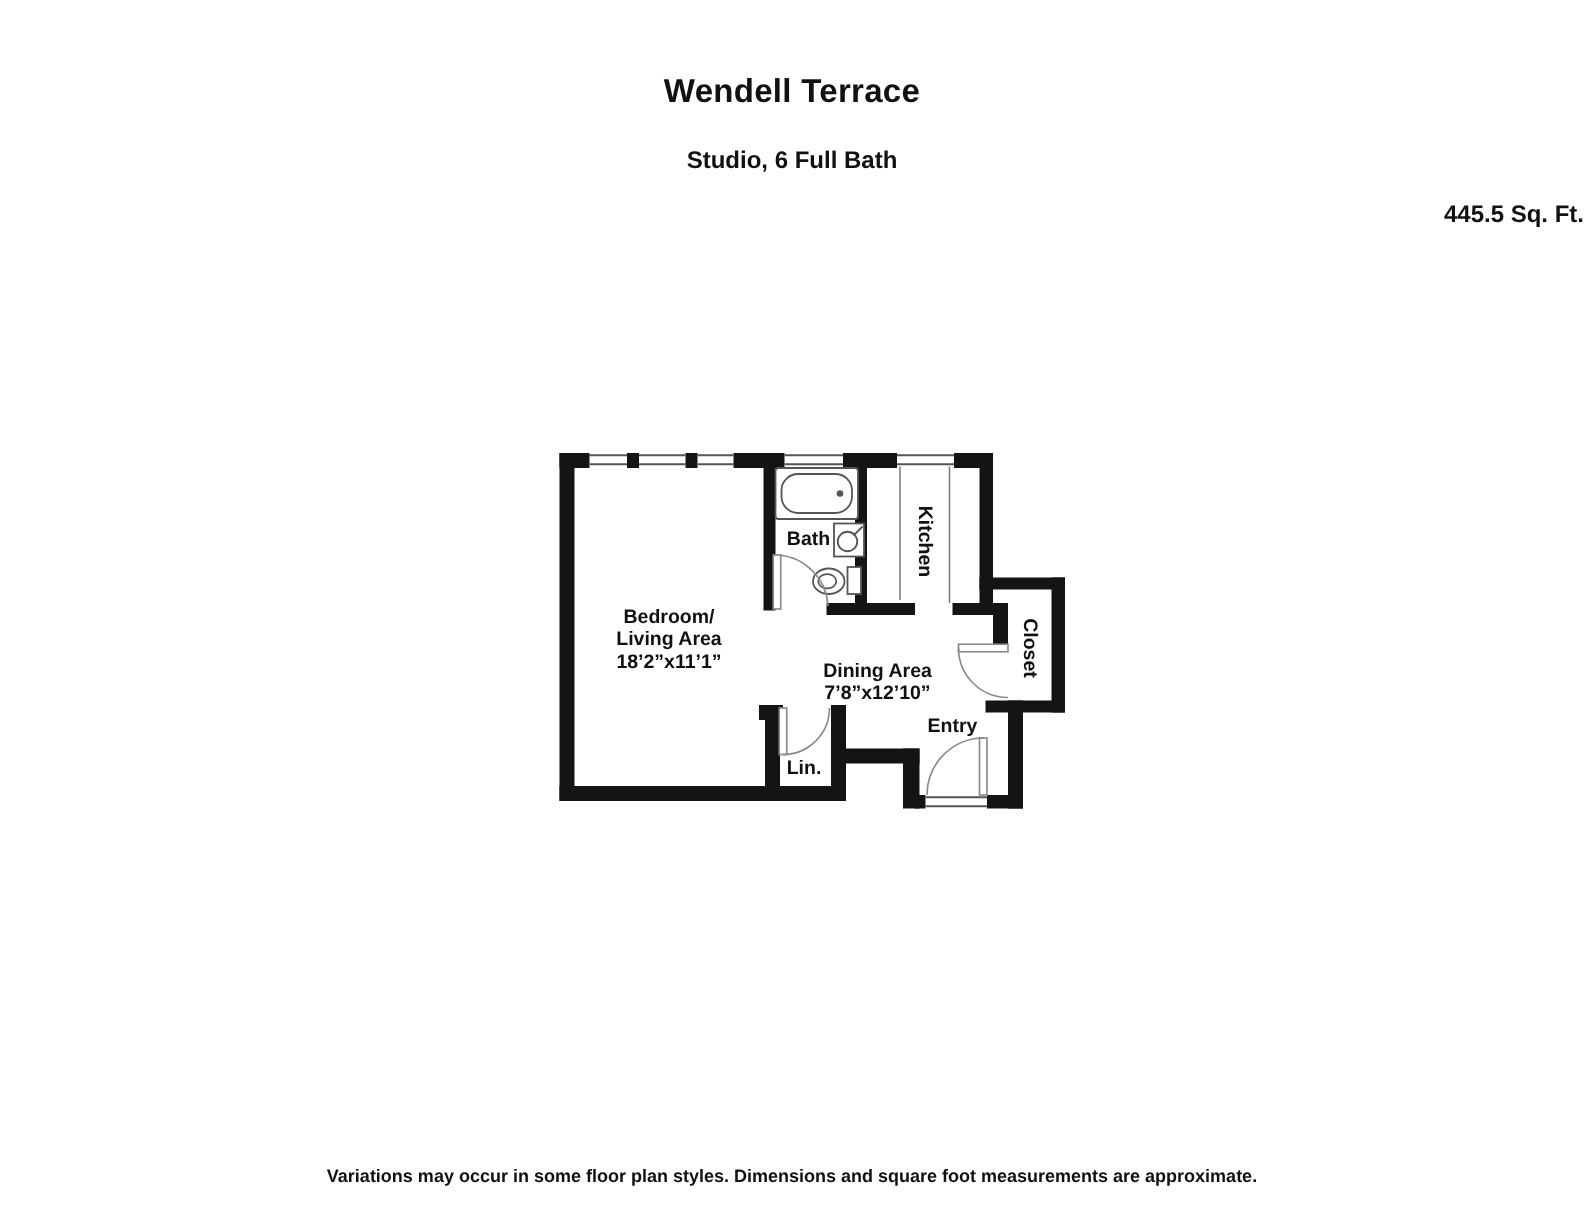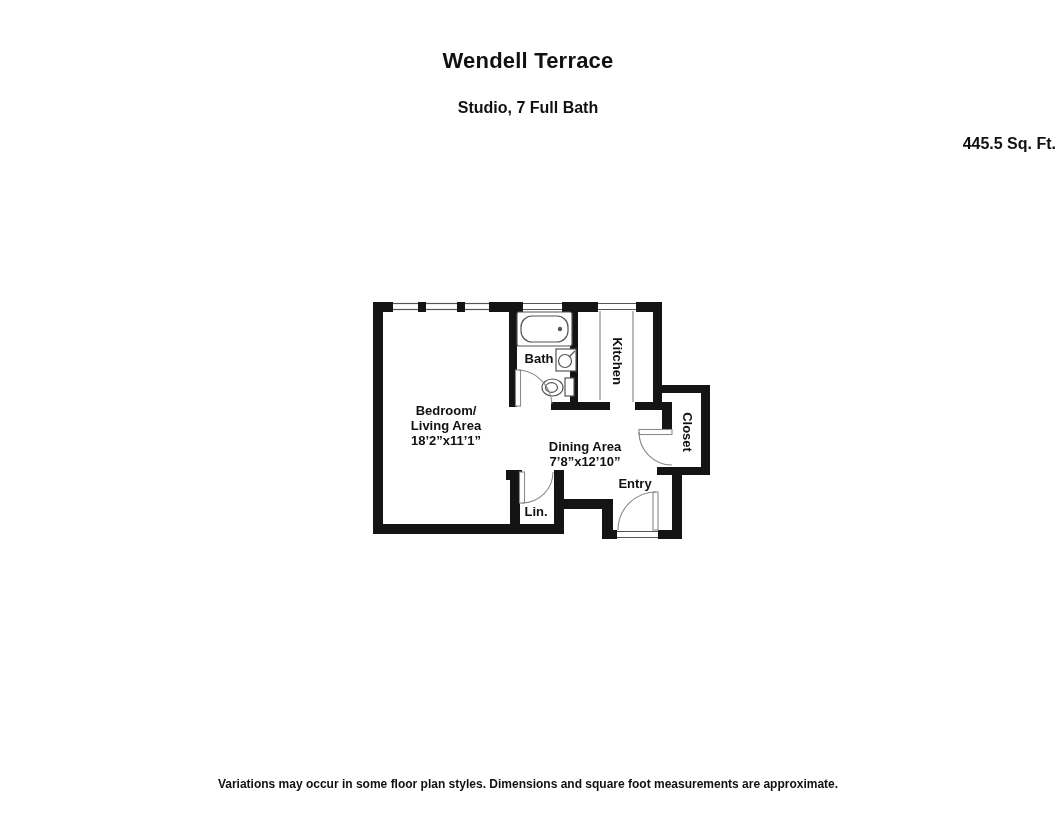--- a/index.html
+++ b/index.html
@@ -22,21 +22,21 @@
   .door{stroke:#8a8a8a;stroke-width:1.1;fill:#fff;}
   .arc{stroke:#8a8a8a;stroke-width:1.1;fill:none;}
   .counter{stroke:#777;stroke-width:1;fill:none;}
 </style>
 </head>
 <body>
 
 <div class="canvas">
 
   <div class="hdr title">Wendell Terrace</div>
-  <div class="hdr sub1">Studio, 7 Full Bath</div>
+  <div class="hdr sub1">Studio, 6 Full Bath</div>
   <div class="hdr sub2">445.5 Sq. Ft.</div>
 
   <svg width="1056" height="816" viewBox="0 0 1056 816">
 
     <g>
       <rect class="wall" x="373" y="290" width="20" height="10"></rect>
       <rect class="wall" x="418" y="290" width="8" height="10"></rect>
       <rect class="wall" x="457" y="290" width="8" height="10"></rect>
       <rect class="wall" x="489" y="290" width="34" height="10"></rect>
       <rect class="wall" x="562" y="290" width="36" height="10"></rect>

